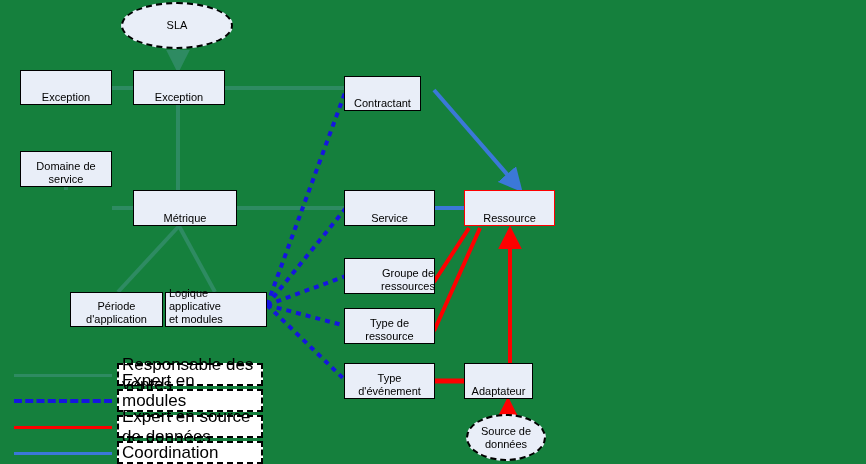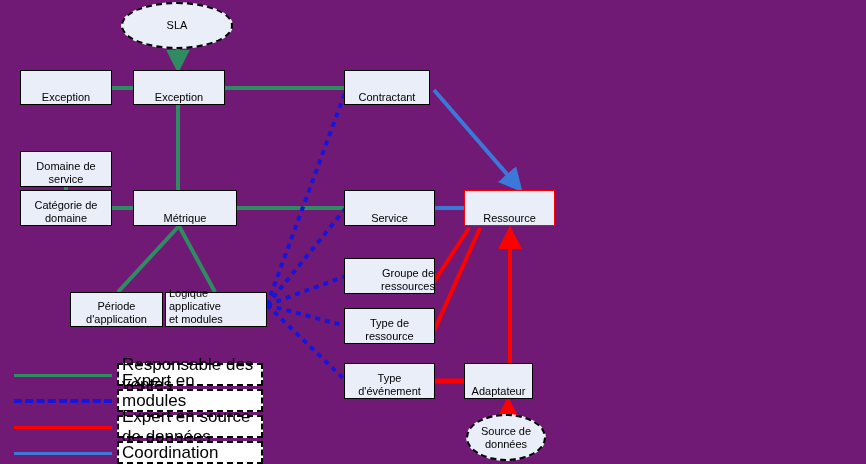--- a/index.html
+++ b/index.html
@@ -8,21 +8,21 @@
     padding: 0;
     background: #ffffff;
   }
   body {
     font-family: "Liberation Sans", sans-serif;
   }
   #canvas {
     position: relative;
     width: 866px;
     height: 464px;
-    background: #701a75;
+    background: #15803d;
     overflow: hidden;
   }
   #edges {
     position: absolute;
     left: 0;
     top: 0;
     width: 866px;
     height: 464px;
     pointer-events: none;
   }
@@ -146,33 +146,29 @@
   </div>
 
   <div class="node" style="left:20px;top:70px;width:92px;height:35px;">
     <span class="node-label">Exception</span>
   </div>
 
   <div class="node" style="left:133px;top:70px;width:92px;height:35px;">
     <span class="node-label">Exception</span>
   </div>
 
-  <div class="node" style="left:344px;top:70px;width:86px;height:35px;">
+  <div class="node" style="left:344px;top:76px;width:77px;height:35px;">
     <span class="node-label">Contractant</span>
   </div>
 
   <div class="node" style="left:20px;top:138px;width:92px;height:36px;margin-top:13px;">
     <span class="node-label">Domaine de
 service</span>
   </div>
 
-  <div class="node" style="left:20px;top:190px;width:92px;height:36px;">
-    <span class="node-label">Catégorie de
-domaine</span>
-  </div>
 
   <div class="node" style="left:133px;top:190px;width:104px;height:36px;">
     <span class="node-label">Métrique</span>
   </div>
 
   <div class="node" style="left:344px;top:190px;width:91px;height:36px;">
     <span class="node-label">Service</span>
   </div>
 
   <div class="node red-border" style="left:464px;top:190px;width:91px;height:36px;">

